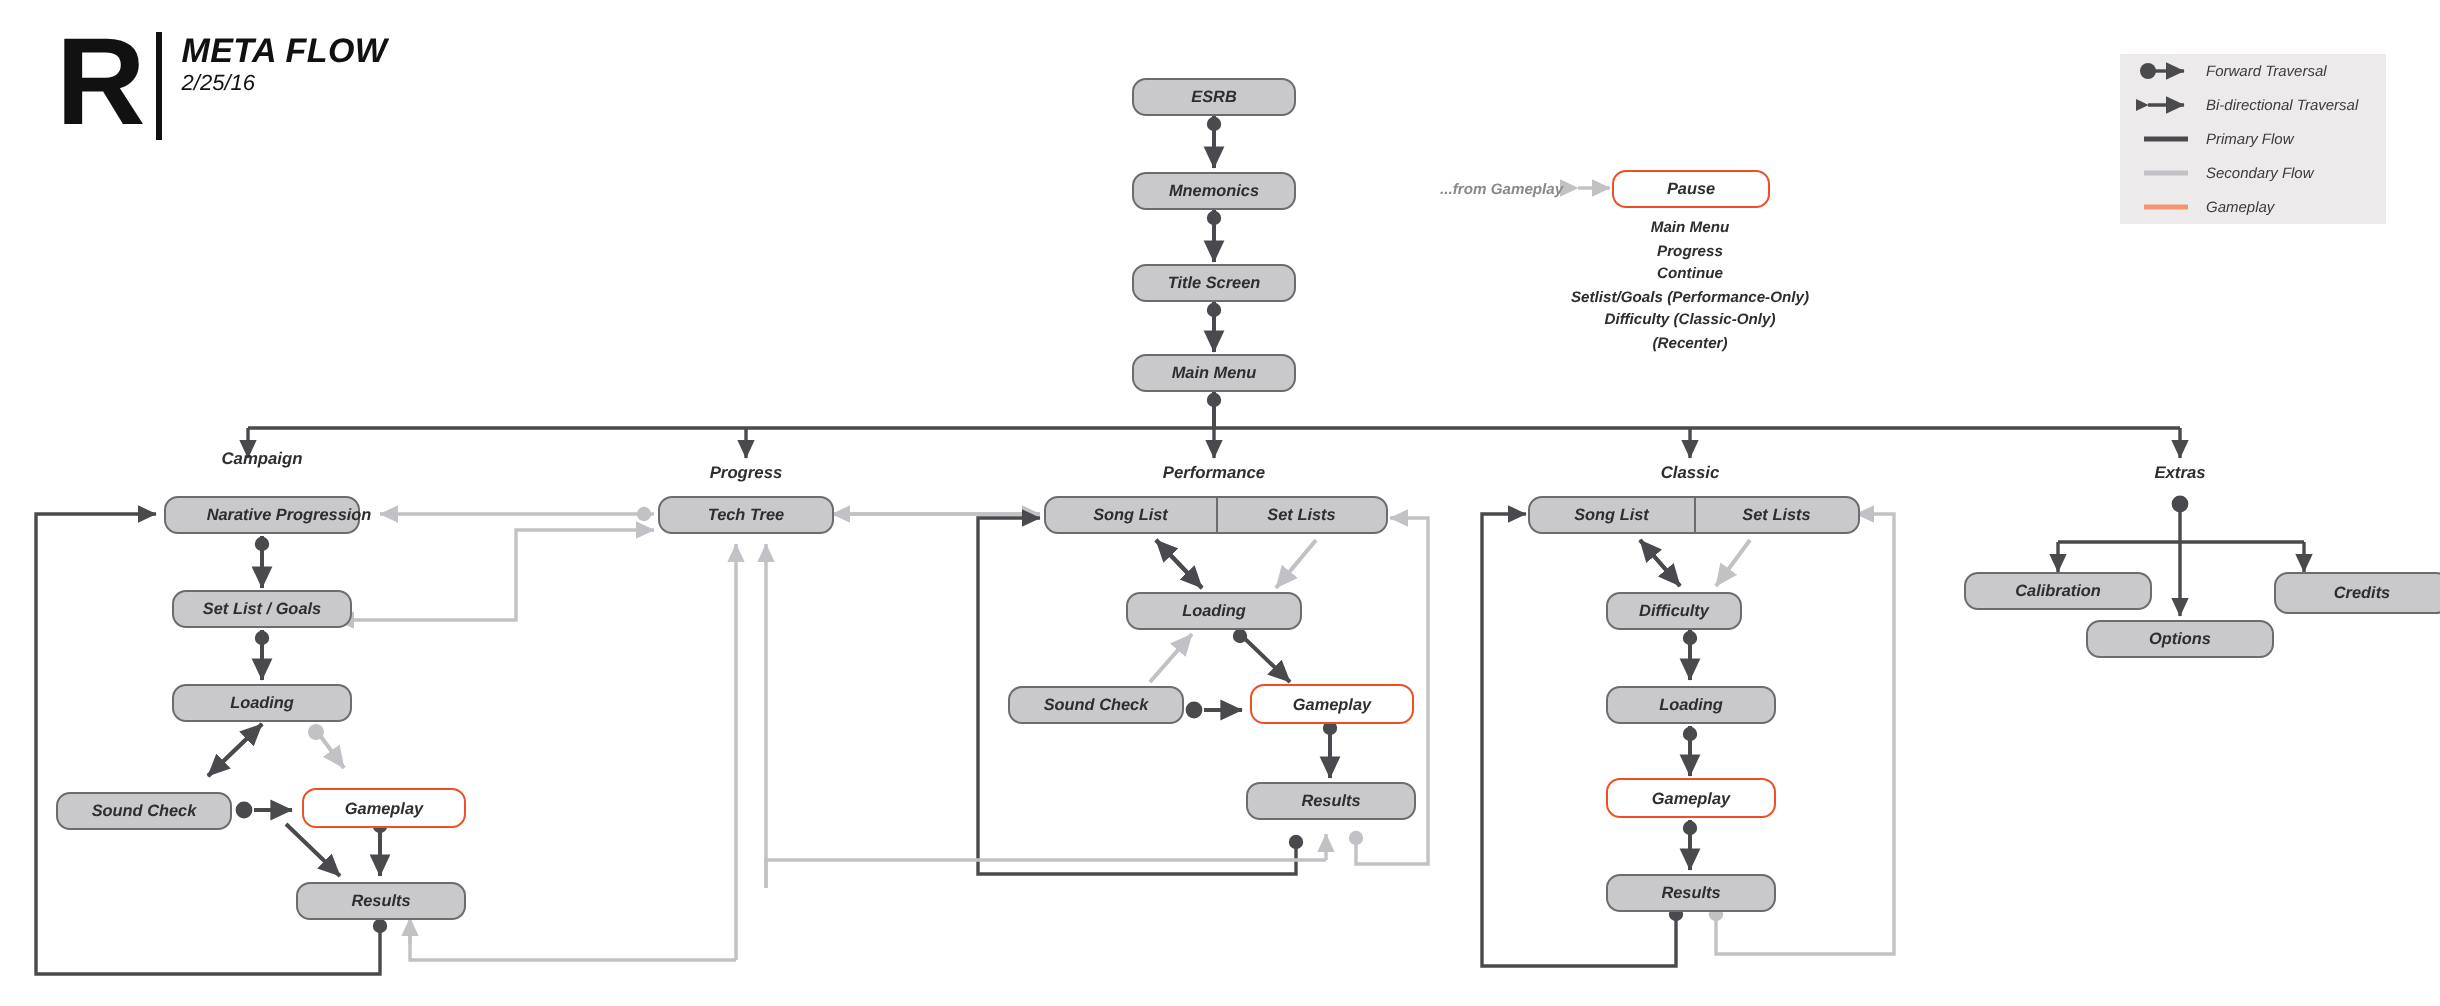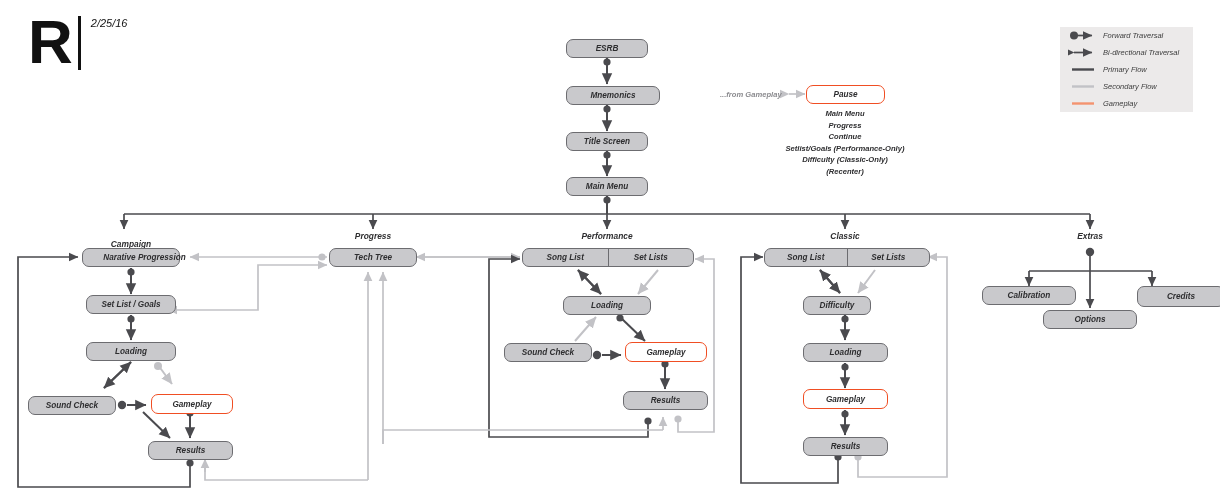--- a/index.html
+++ b/index.html
@@ -185,20 +185,21 @@
     <line x1="1152" y1="271" x2="1152" y2="286" marker-end="url(#ah-d)"></line>
   </g>
   <circle cx="1090" cy="252" r="4.2" fill="#4a4a4e"></circle>
   </g>
 </svg>
 
 <div class="hdr">
   <div class="hdr-r">R</div>
   <div class="hdr-rule"></div>
   <div class="hdr-txt">
+    <div class="hdr-sub">META FLOW</div>
     <div class="hdr-date">2/25/16</div>
   </div>
 </div>
 
 <div class="legend">
   <div class="legend-row">
     <span class="legend-key">
       <svg width="30" height="17">
           <circle cx="6" cy="8.5" r="4" fill="#4a4a4e"></circle>
       <line x1="9" y1="8.5" x2="24" y2="8.5" stroke="#4a4a4e" stroke-width="1.7" marker-end="url(#ah-d)"></line>
@@ -229,36 +230,36 @@
   <div class="legend-row">
     <span class="legend-key">
       <svg width="30" height="17">
           <line x1="4" y1="8.5" x2="26" y2="8.5" stroke="#f4936f" stroke-width="2.4"></line>
         </svg></span>
     <span class="legend-label">Gameplay</span>
   </div>
 </div>
 
 <div class="node" style="left:566px;top:39px;width:82px;height:19px;">ESRB</div>
-<div class="node" style="left:566px;top:86px;width:94px;height:19px;">Mnemonics</div>
+<div class="node" style="left:566px;top:86px;width:82px;height:19px;">Mnemonics</div>
 <div class="node" style="left:566px;top:132px;width:82px;height:19px;">Title Screen</div>
 <div class="node" style="left:566px;top:177px;width:82px;height:19px;">Main Menu</div>
 
 <div class="from-label" style="left:720px;top:90px;">...from Gameplay</div>
 <div class="node gameplay" style="left:806px;top:85px;width:79px;height:19px;">Pause</div>
 <div class="pause-list" style="left:745px;top:108px;width:200px;">
   <div>Main Menu</div>
   <div>Progress</div>
   <div>Continue</div>
   <div>Setlist/Goals (Performance-Only)</div>
   <div>Difficulty (Classic-Only)</div>
   <div>(Recenter)</div>
 </div>
 
-<div class="col-head" style="left:81px;top:239px;width:100px;font-style:italic;">Campaign</div>
+<div class="col-head" style="left:81px;top:224px;width:100px;font-style:italic;">Campaign</div>
 <div class="col-head" style="left:323px;top:231px;width:100px;">Progress</div>
 <div class="col-head" style="left:557px;top:231px;width:100px;">Performance</div>
 <div class="col-head" style="left:795px;top:231px;width:100px;">Classic</div>
 <div class="col-head" style="left:1040px;top:231px;width:100px;">Extras</div>
 
 <div class="node" style="left:82px;top:248px;width:98px;height:19px;padding-left:27px;">Narative Progression</div>
 <div class="node" style="left:86px;top:295px;width:90px;height:19px;">Set List / Goals</div>
 <div class="node" style="left:86px;top:342px;width:90px;height:19px;">Loading</div>
 <div class="node" style="left:28px;top:396px;width:88px;height:19px;">Sound Check</div>
 <div class="node gameplay" style="left:151px;top:394px;width:82px;height:20px;">Gameplay</div>

